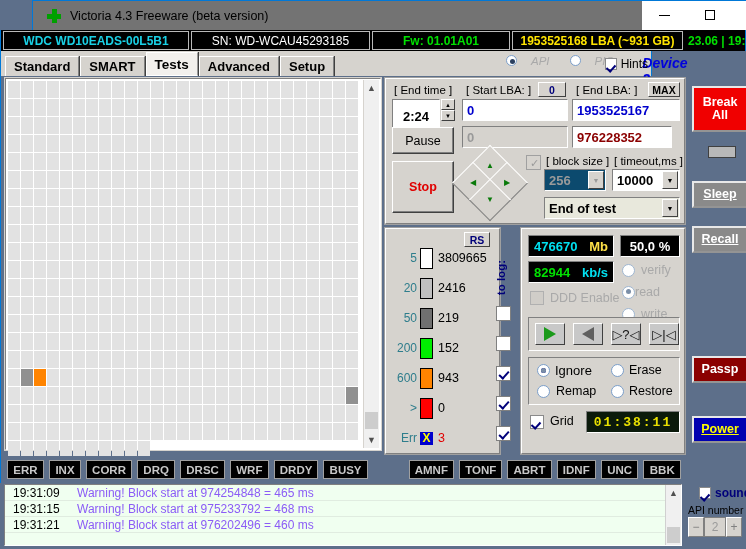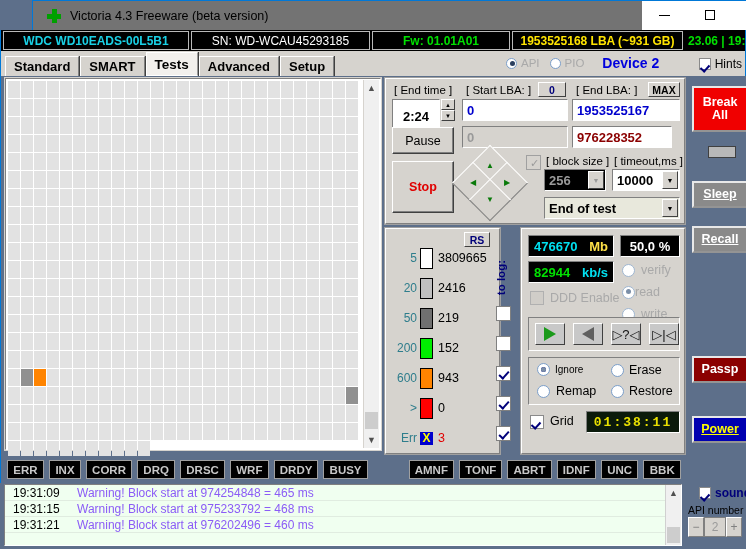--- a/index.html
+++ b/index.html
@@ -53,35 +53,35 @@
   }
   .dev-model { width:186px; color:#19d1e6; }
   .dev-sn    { width:179px; color:#ffffff; font-weight:normal; }
   .dev-fw    { width:138px; color:#00e000; }
   .dev-lba   { width:171px; color:#ffe400; }
   .dev-clock { flex:1; color:#00e000; display:flex; align-items:center; padding-left:5px;
                font-size:12px; font-weight:bold; white-space:nowrap; overflow:hidden; }
 
   
   .tabrow {
-    position:absolute; left:0; top:51px; width:746px; height:25px;
+    position:absolute; left:0; top:51px; width:652px; height:25px;
     background:#d6d3ce; border-left:1px solid #0078d7; border-right:1px solid #0078d7;
   }
   .tabs { position:absolute; left:4px; top:2px; display:flex; align-items:flex-end; height:23px; }
   .tab {
     height:20px; padding:0 8px; margin-right:1px;
     background:#d6d3ce; border:1px solid #fff; border-right-color:#808080; border-bottom:none;
     font-size:13px; font-weight:bold; color:#000;
     display:flex; align-items:center; box-shadow:1px 0 0 #404040;
   }
   .tab.active {
     height:24px; background:#f2f0ed; font-size:13.5px; margin-top:-2px;
     border:1px solid #ffffff; border-right-color:#9a9a9a; box-shadow:1px 0 0 #404040;
   }
-  .iface-group { position:absolute; left:505px; top:4px; display:flex; align-items:center; gap:4px; }
+  .iface-group { position:absolute; left:505px; top:4px; display:flex; gap:14px;font-style:italic; }
   .radio {
     width:11px; height:11px; border-radius:50%;
     border:1px solid #7b9ec9; background:#fff; position:relative; flex:none;
   }
   .radio.on::after {
     content:""; position:absolute; left:2.5px; top:2.5px; width:5px; height:5px;
     border-radius:50%; background:#7b8fa8;
   }
   .radio.dark.on::after { background:#2a3f5f; }
   .iface-lbl { font-size:11.5px; color:#a9a9a9; margin-right:6px; }
@@ -171,21 +171,21 @@
     position:absolute; width:30px; height:30px; background:#d6d3ce;
     border:1px solid #fff; border-right-color:#808080; border-bottom-color:#808080;
     transform:rotate(45deg); display:flex; align-items:center; justify-content:center;
   }
   .dq span { transform:rotate(-45deg); font-size:8px; color:#0a7a0a; line-height:1; }
   .combo {
     position:absolute; background:#fff; border:1px solid #808080;
     border-right-color:#fff; border-bottom-color:#fff; outline:1px solid #d6d3ce;
     display:flex; align-items:center; font-size:13px; font-weight:bold; padding-left:4px;
   }
-  .combo.disabled { background:#000000; color:#9a9a9a;text-align:center; }
+  .combo.disabled { background:#0c4a6e; color:#9a9a9a;text-align:center; }
   .combo .arrow {
     position:absolute; right:1px; top:1px; bottom:1px; width:16px;
     background:#d6d3ce; border:1px solid #fff;
     border-right-color:#404040; border-bottom-color:#404040;
     display:flex; align-items:center; justify-content:center; font-size:7px; color:#000;
   }
   .combo.disabled .arrow { color:#9a9a9a; }
 
   
   .panel-grade {
@@ -1093,21 +1093,21 @@
             <span style="font-size:13px; color:#101010;">▷|◁</span>
           </div>
         </div>
 
         <div class="subpanel" style="left:6px; top:128px; width:152px; height:48px;">
           <div id="actions-host">
               <div style="position: absolute; left: 8px; top: 5px; display: flex; align-items: center; gap: 5px;">
                 <div class="radio on" style="width: 13px; height: 13px; border-color: rgb(123, 158, 201); background: rgb(255, 255, 255);">
                   <span style="position: absolute; left: 3px; top: 3px; width: 5px; height: 5px; border-radius: 50%; background: rgb(0, 0, 139);"></span>
                 </div>
-                <span style="font-size: 10px; color: rgb(0, 0, 0);">Ignore</span>
+                <span style="font-size: 13px; color: rgb(0, 0, 0);">Ignore</span>
               </div>
               <div style="position: absolute; left: 82px; top: 5px; display: flex; align-items: center; gap: 5px;">
                 <div class="radio" style="width: 13px; height: 13px; border-color: rgb(123, 158, 201);"></div>
                 <span style="font-size: 12.5px; color: rgb(0, 0, 0);">Erase</span>
               </div>
               <div style="position: absolute; left: 8px; top: 26px; display: flex; align-items: center; gap: 6px;">
                 <div class="radio" style="width: 13px; height: 13px; border-color: rgb(123, 158, 201);"></div>
                 <span style="font-size: 12.5px; color: rgb(0, 0, 0);">Remap</span>
               </div>
               <div style="position: absolute; left: 82px; top: 26px; display: flex; align-items: center; gap: 5px;">

